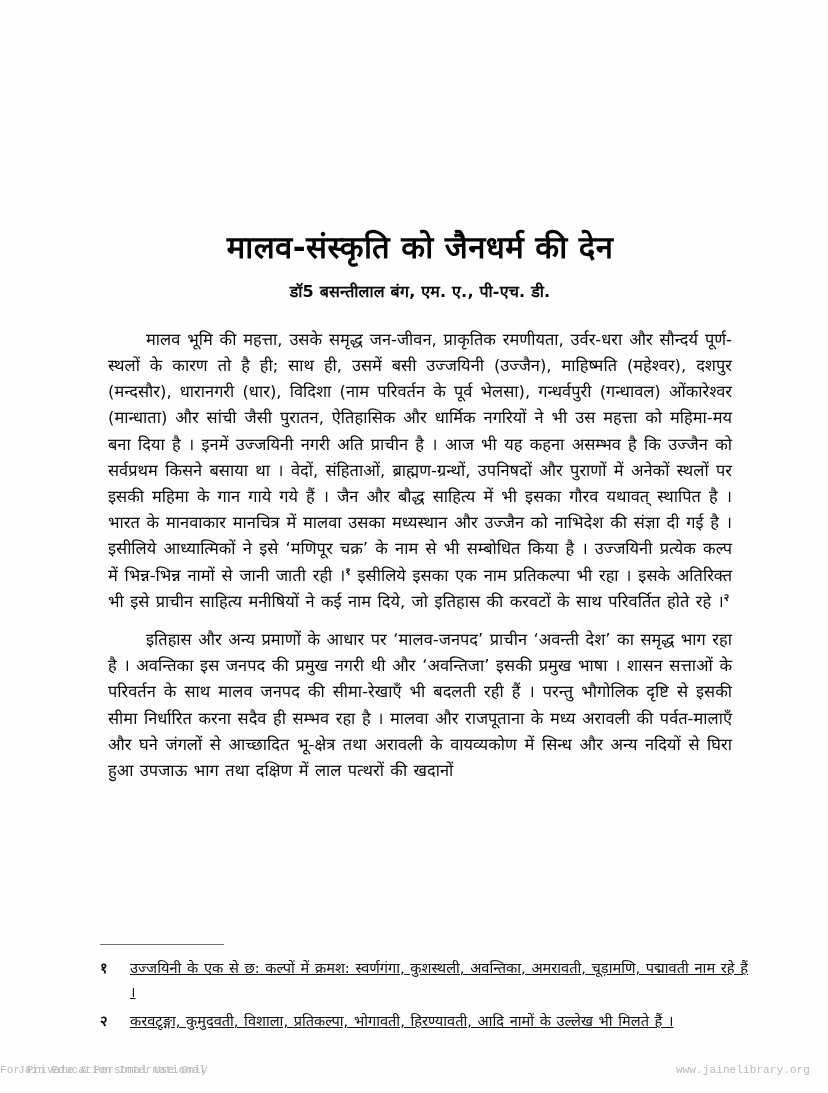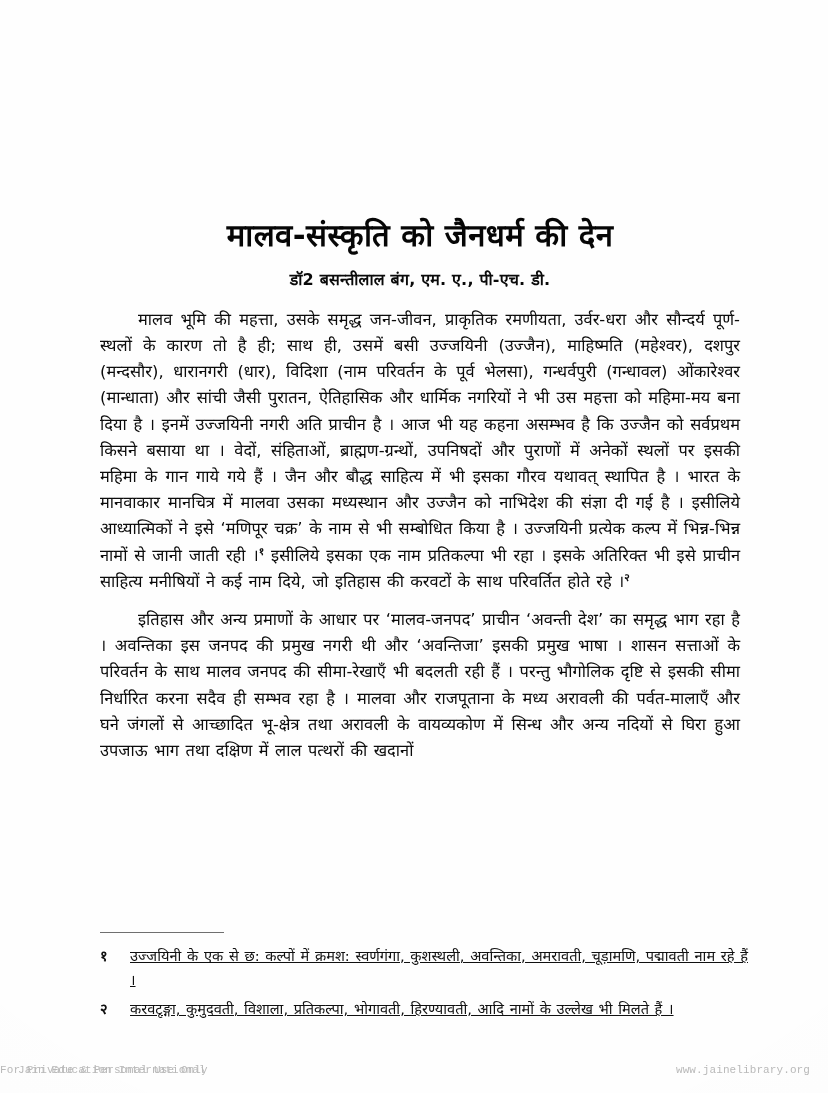--- a/index.html
+++ b/index.html
@@ -30,21 +30,21 @@
     inset: 0;
     background:
       radial-gradient(ellipse 120% 90% at 50% 45%, rgba(255,255,255,0) 60%, rgba(0,0,0,0.012) 100%);
     pointer-events: none;
   }
 
   
   .content {
     position: absolute;
     left: 100px;
-    top: 4px;
+    top: 16px;
     width: 640px;
   }
 
   
   .doc-title {
     margin: 0;
     padding-top: 212px;
     text-align: center;
     font-family: "DejaVu Sans", "Liberation Sans", sans-serif;
     font-size: 31px;
@@ -63,21 +63,21 @@
     letter-spacing: 0.2px;
     color: #0a0a0a;
   }
 
   
   .body-block {
     padding-top: 17px;
   }
 
   p.para {
-    margin: 0;
+    margin: 8px;
     font-size: 16.4px;
     line-height: 26.2px;
     text-align: justify;
     text-align-last: left;
     word-spacing: 1.2px;
     color: #0b0b0b;
     font-weight: 500;
   }
 
   p.para + p.para {
@@ -172,21 +172,21 @@
 </head>
 <body>
 
 <div class="page">
   <div class="paper-tone"></div>
 
   <div class="content">
 
     <h1 class="doc-title">मालव-संस्कृति को जैनधर्म की देन</h1>
 
-    <div class="byline">डॉ2 बसन्तीलाल बंग, एम. ए., पी-एच. डी.</div>
+    <div class="byline">डॉ5 बसन्तीलाल बंग, एम. ए., पी-एच. डी.</div>
 
     <div class="body-block">
 
       <p class="para">
         <span class="indent"></span><span>मालव भूमि की महत्ता, उसके समृद्ध जन-जीवन, प्राकृतिक रमणीयता, उर्वर-धरा और सौन्दर्य पूर्ण-स्थलों के कारण तो है ही; साथ ही, उसमें बसी उज्जयिनी (उज्जैन), माहिष्मति (महेश्वर), दशपुर (मन्दसौर), धारानगरी (धार), विदिशा (नाम परिवर्तन के पूर्व भेलसा), गन्धर्वपुरी (गन्धावल) ओंकारेश्वर (मान्धाता) और सांची जैसी पुरातन, ऐतिहासिक और धार्मिक नगरियों ने भी उस महत्ता को महिमा-मय बना दिया है । इनमें उज्जयिनी नगरी अति प्राचीन है । आज भी यह कहना असम्भव है कि उज्जैन को सर्वप्रथम किसने बसाया था । वेदों, संहिताओं, ब्राह्मण-ग्रन्थों, उपनिषदों और पुराणों में अनेकों स्थलों पर इसकी महिमा के गान गाये गये हैं । जैन और बौद्ध साहित्य में भी इसका गौरव यथावत् स्थापित है । भारत के मानवाकार मानचित्र में मालवा उसका मध्यस्थान और उज्जैन को नाभिदेश की संज्ञा दी गई है । इसीलिये आध्यात्मिकों ने इसे ‘मणिपूर चक्र’ के नाम से भी सम्बोधित किया है । उज्जयिनी प्रत्येक कल्प में भिन्न-भिन्न नामों से जानी जाती रही ।</span><sup class="fn-ref">१</sup><span> इसीलिये इसका एक नाम प्रतिकल्पा भी रहा । इसके अतिरिक्त भी इसे प्राचीन साहित्य मनीषियों ने कई नाम दिये, जो इतिहास की करवटों के साथ परिवर्तित होते रहे ।</span><sup class="fn-ref">२</sup>
       </p>
 
       <p class="para">
         <span class="indent"></span><span>इतिहास और अन्य प्रमाणों के आधार पर ‘मालव-जनपद’ प्राचीन ‘अवन्ती देश’ का समृद्ध भाग रहा है । अवन्तिका इस जनपद की प्रमुख नगरी थी और ‘अवन्तिजा’ इसकी प्रमुख भाषा । शासन सत्ताओं के परिवर्तन के साथ मालव जनपद की सीमा-रेखाएँ भी बदलती रही हैं । परन्तु भौगोलिक दृष्टि से इसकी सीमा निर्धारित करना सदैव ही सम्भव रहा है । मालवा और राजपूताना के मध्य अरावली की पर्वत-मालाएँ और घने जंगलों से आच्छादित भू-क्षेत्र तथा अरावली के वायव्यकोण में सिन्ध और अन्य नदियों से घिरा हुआ उपजाऊ भाग तथा दक्षिण में लाल पत्थरों की खदानों</span>
       </p>

